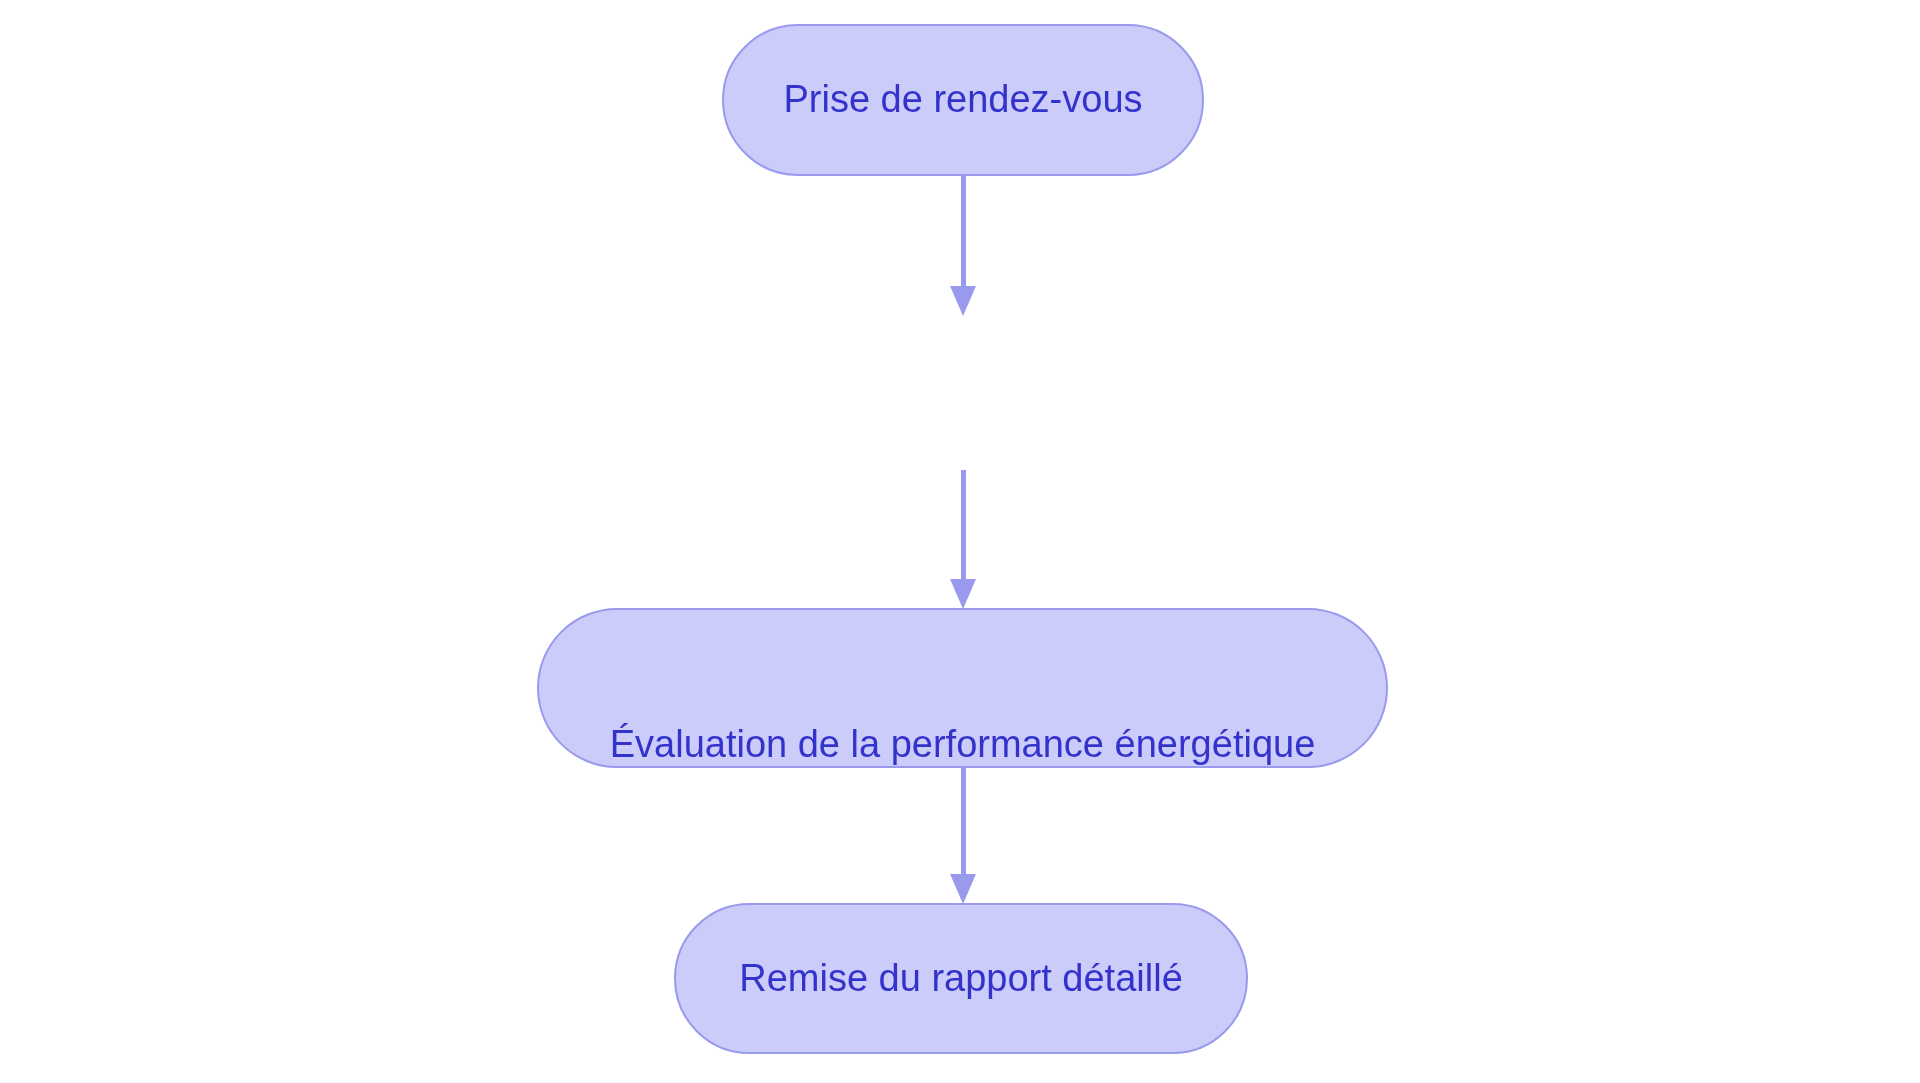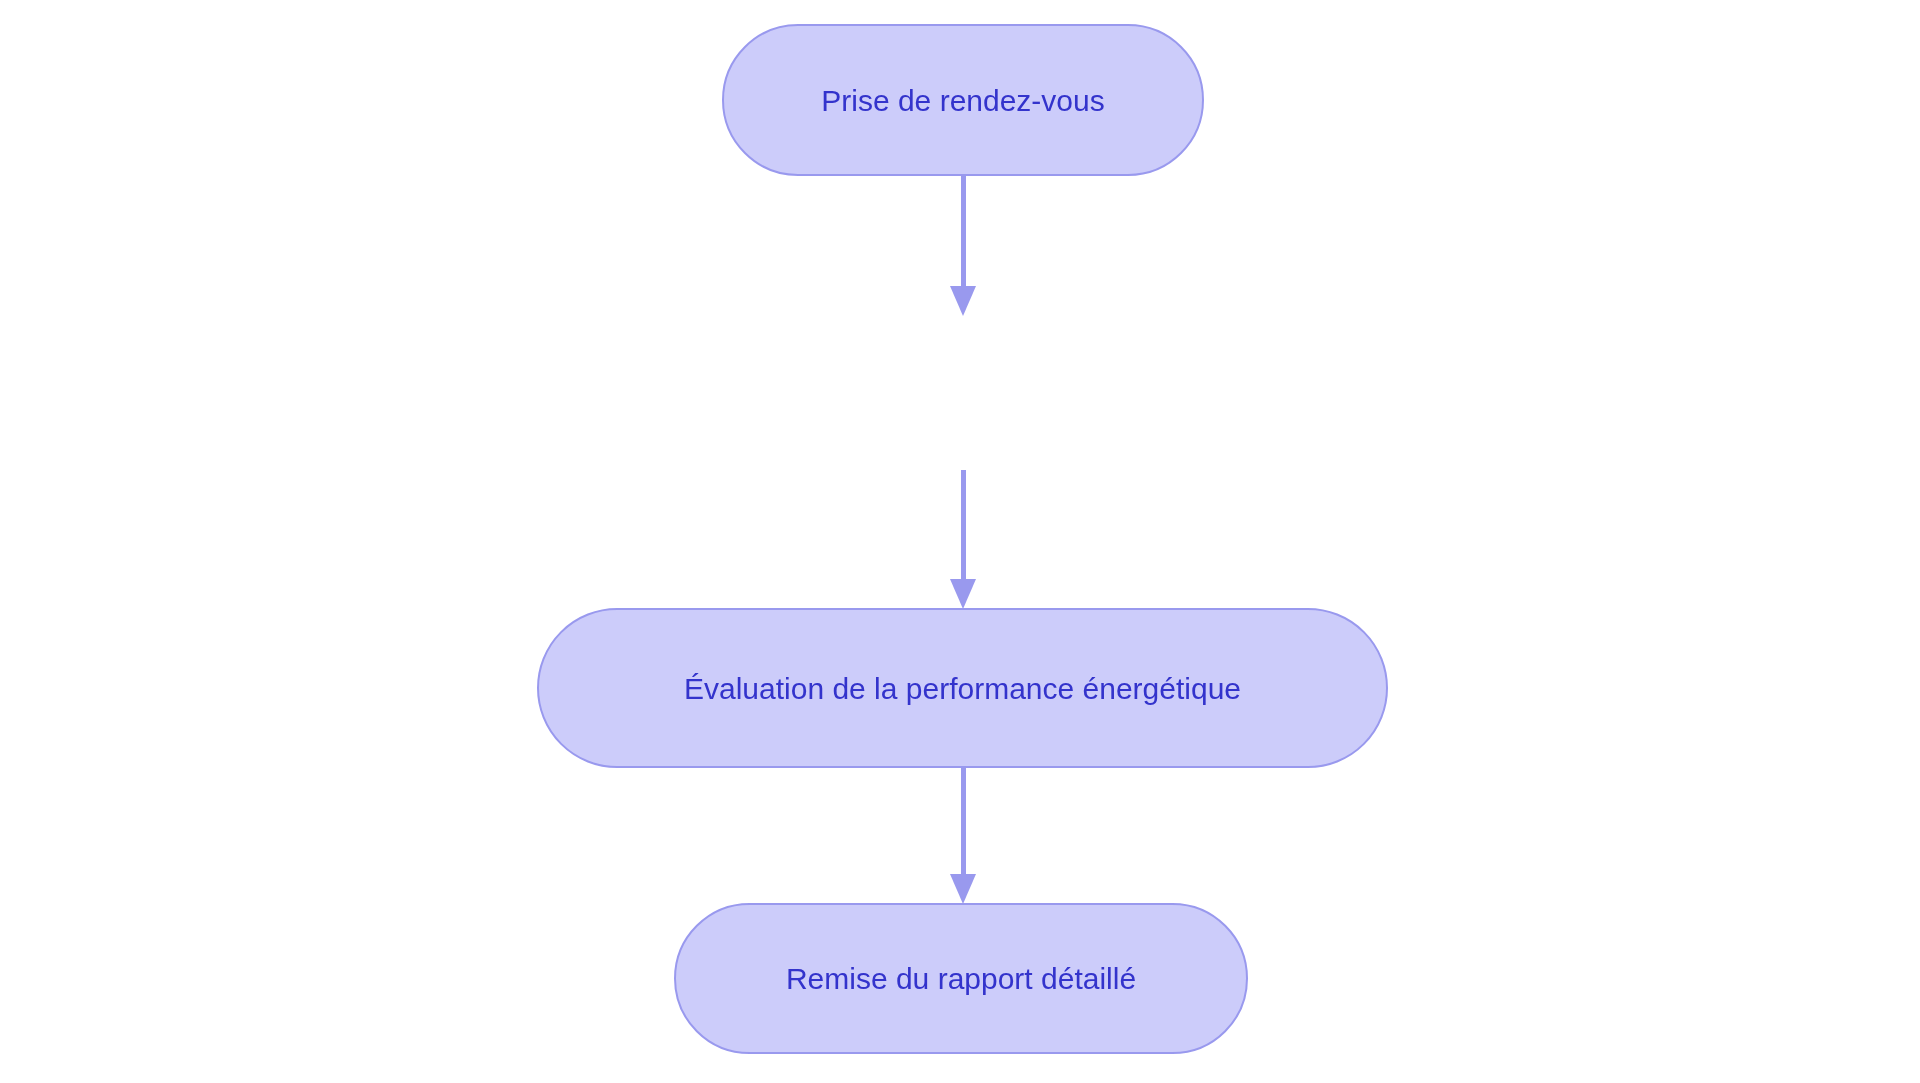--- a/index.html
+++ b/index.html
@@ -26,30 +26,30 @@
     border: 2px solid #9999ee;
     border-radius: 999px;
     display: flex;
     align-items: center;
     justify-content: center;
     text-align: center;
   }
   .flow-node .node-label {
     color: #3333cc;
     font-family: "Liberation Sans", sans-serif;
-    font-size: 30px;
+    font-size: 38px;
     font-weight: 400;
     line-height: 1.1;
     letter-spacing: 0px;
     white-space: nowrap;
   }
   
   #node-1 { left: 722px;  top: 24px;  width: 482px; height: 152px; }
   #node-2 { left: 744px;  top: 315px; width: 438px; height: 155px; }
-  #node-3 { left: 537px;  top: 608px; width: 851px; height: 160px; }
+  #node-3 { left: 537px;  top: 608px; width: 851px; height: 160px; align-items: flex-end; }
   #node-4 { left: 674px;  top: 903px; width: 574px; height: 151px; }
 
   .flow-arrow {
     position: absolute;
     left: 957px;
     width: 12px;
   }
   .flow-arrow .arrow-line {
     position: absolute;
     left: 4px;

